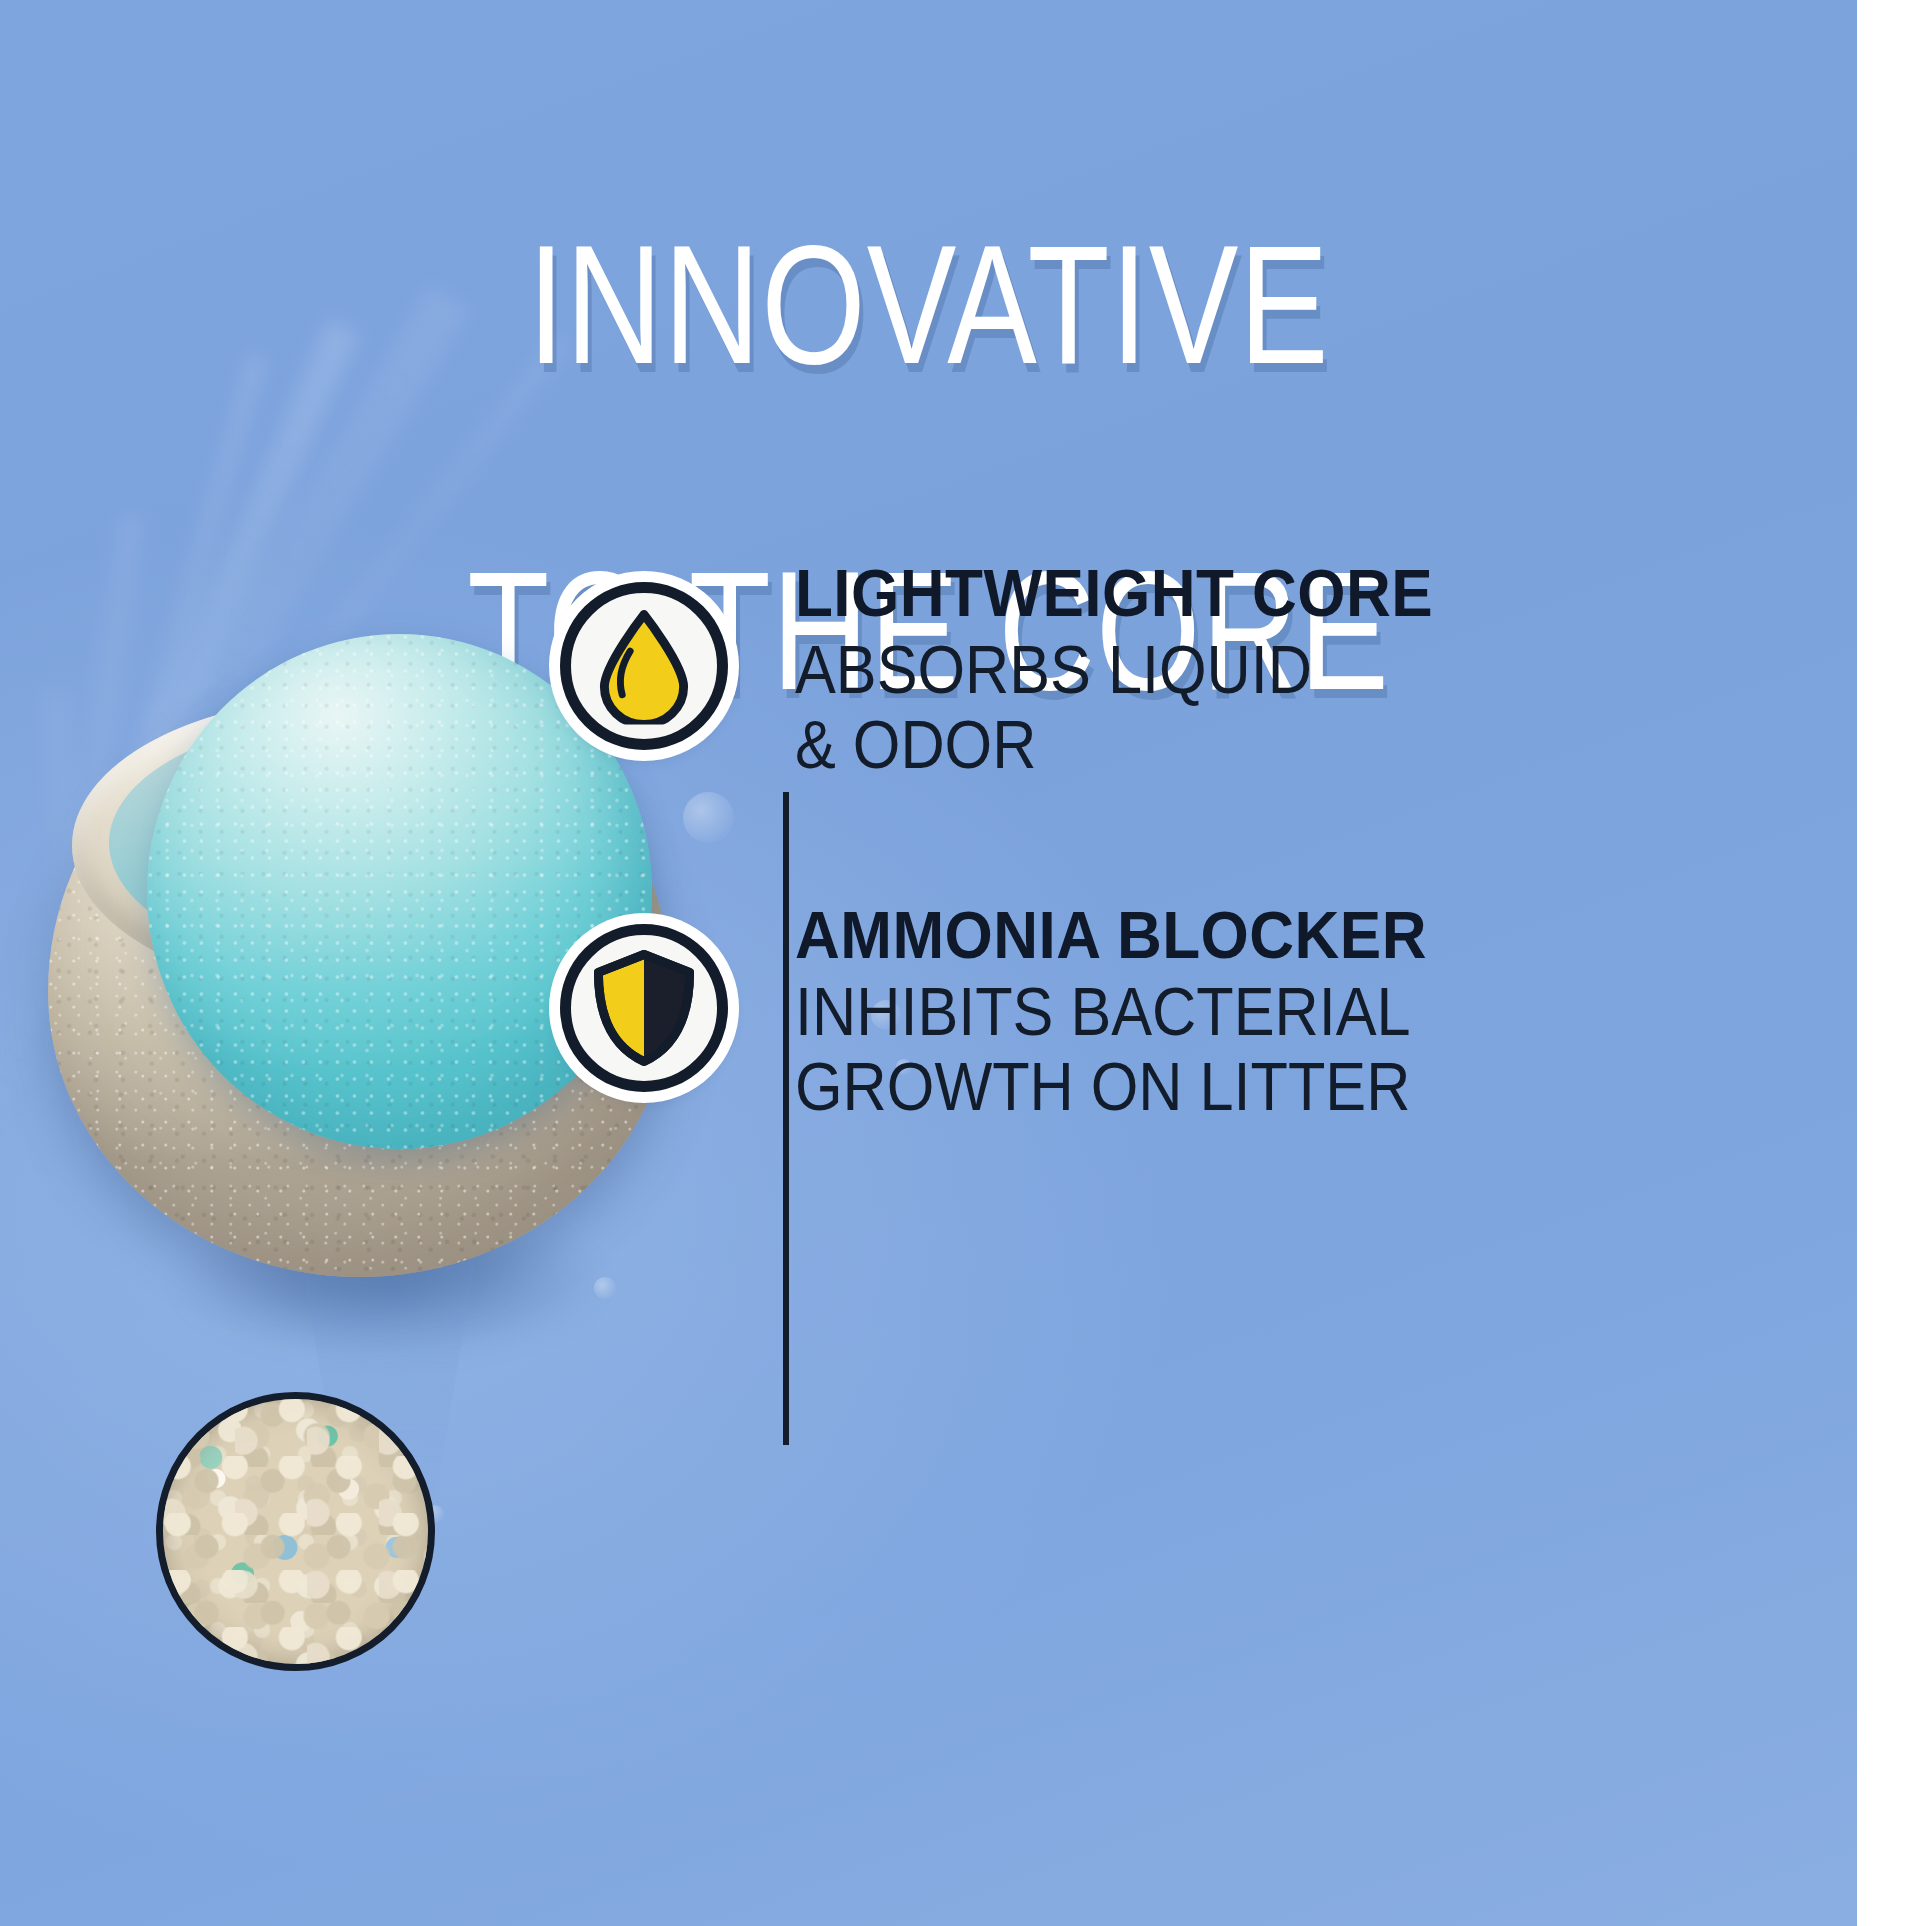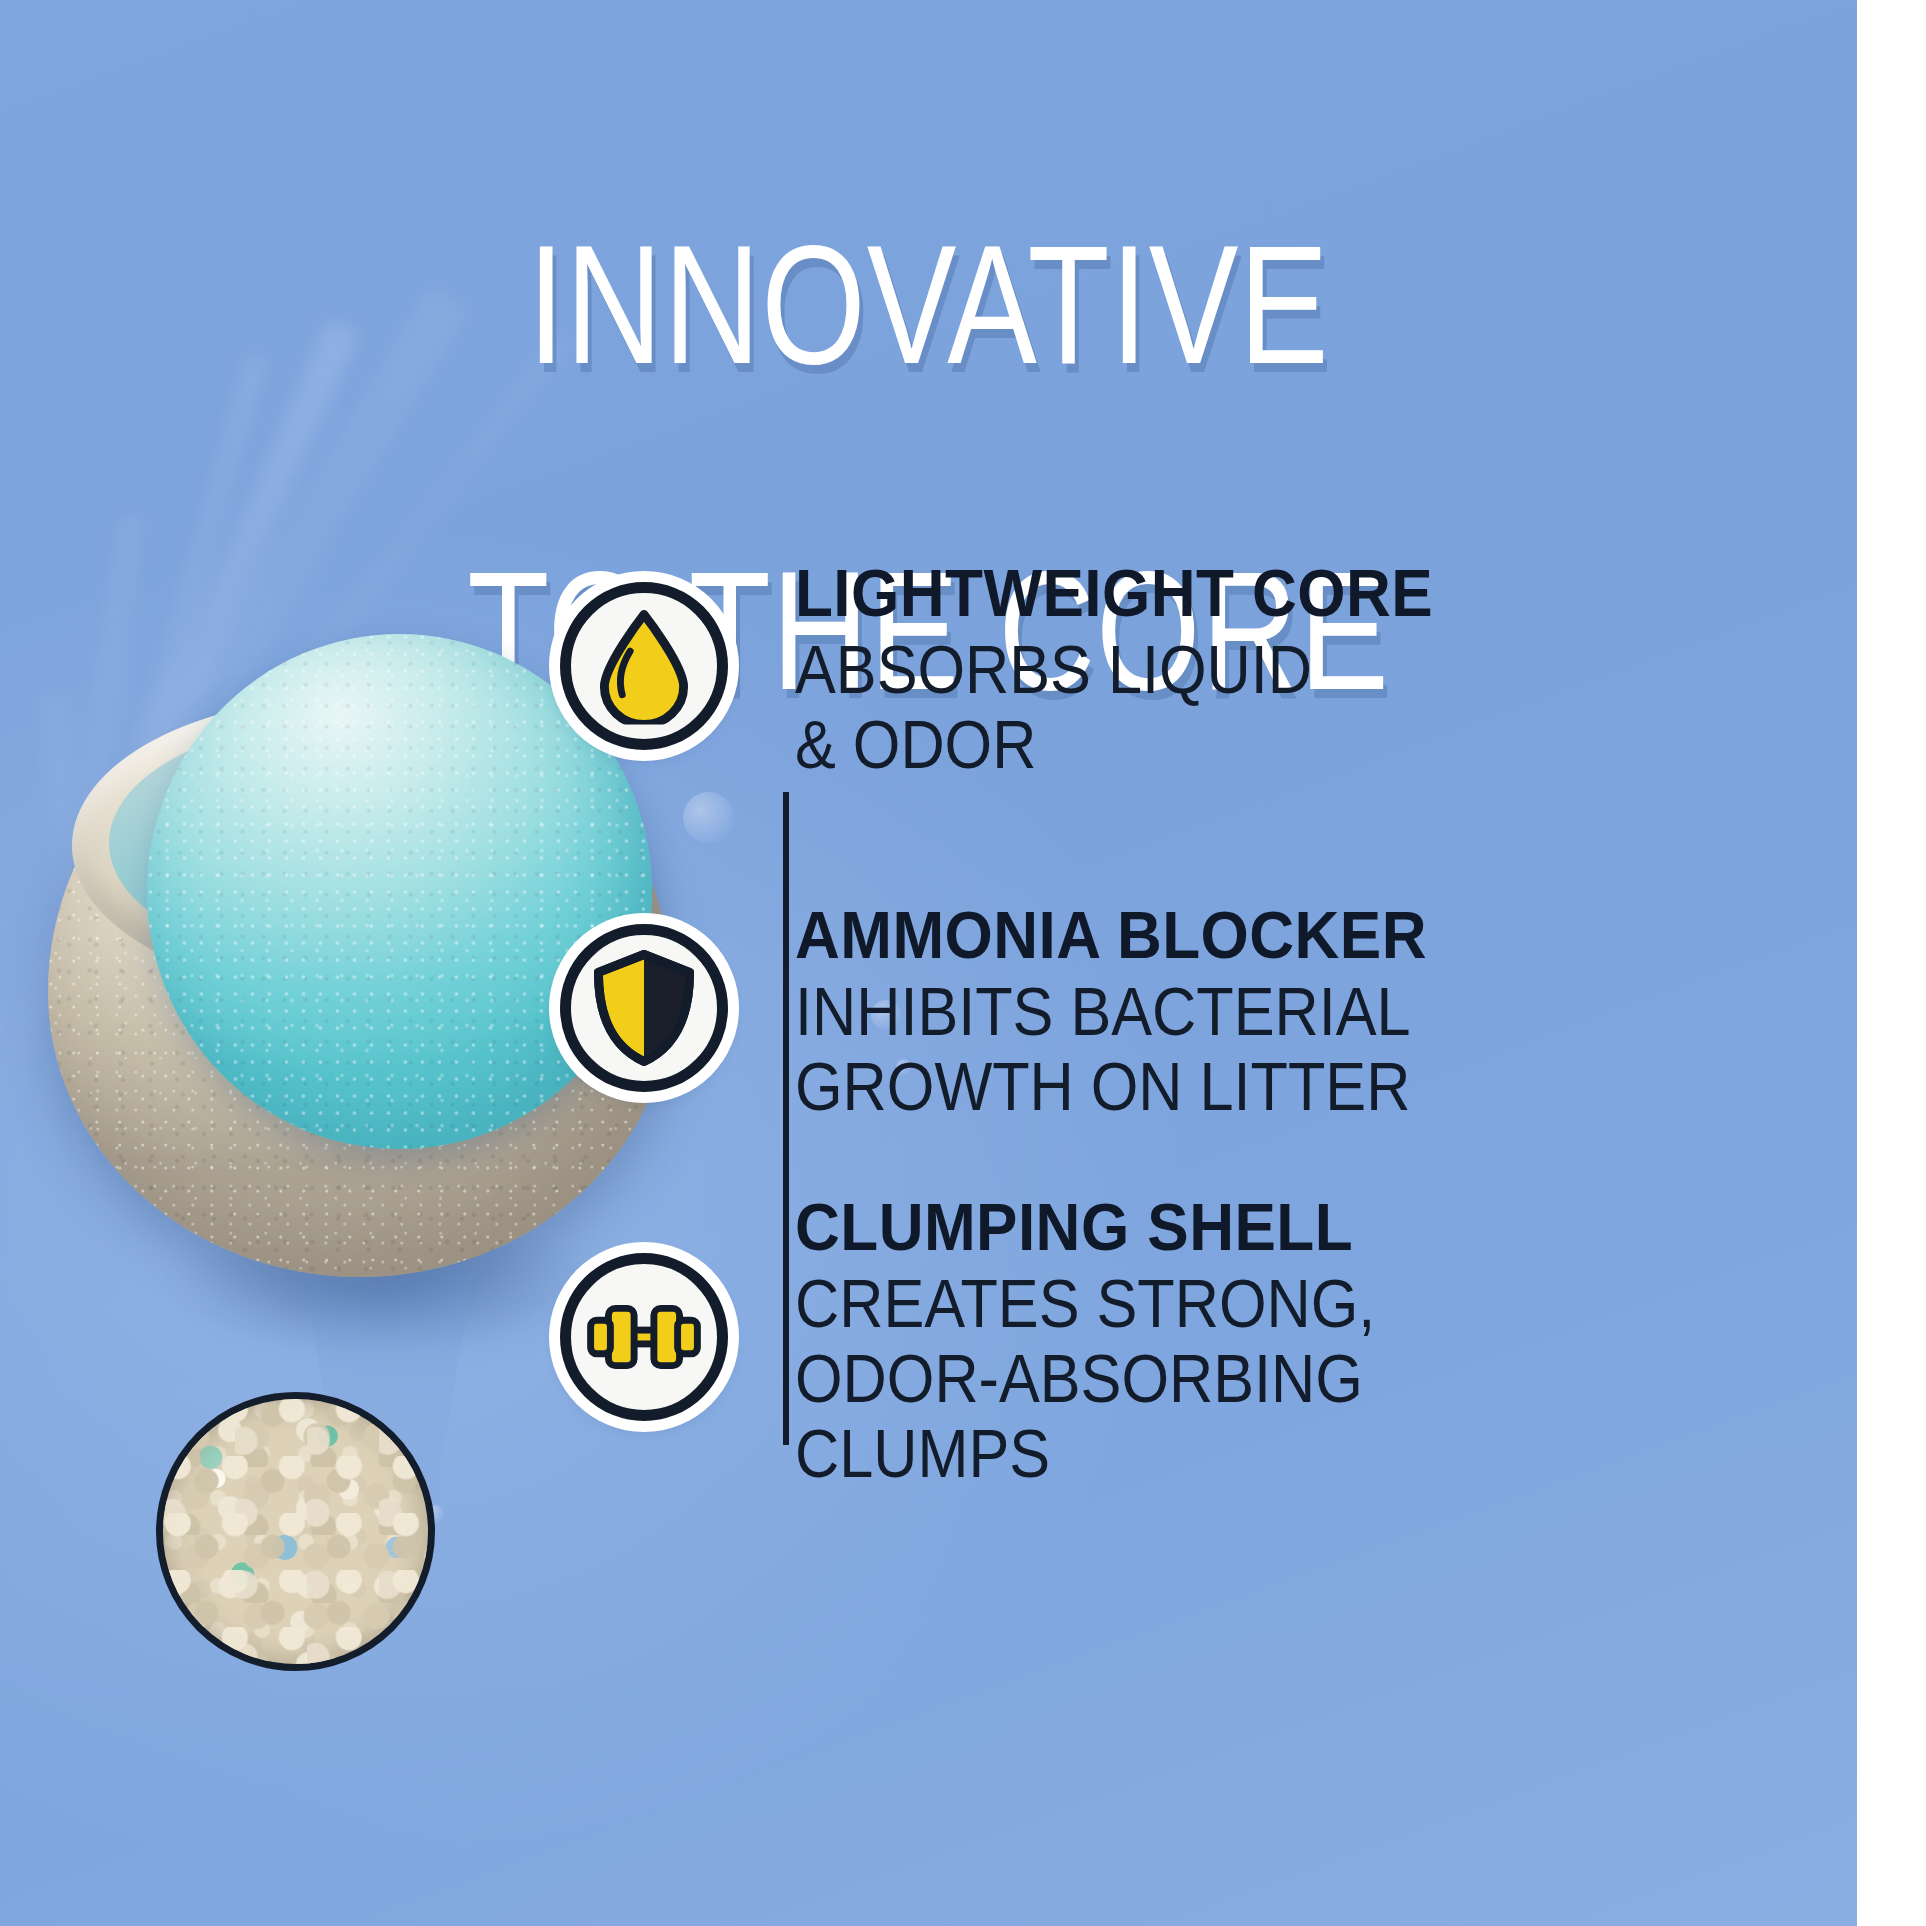--- a/index.html
+++ b/index.html
@@ -261,33 +261,15 @@
         <path d="M55 6 L101 24 C101 72 85 100 55 114 C25 100 9 72 9 24 Z" fill="none" stroke="#131C2A" stroke-width="9" stroke-linejoin="round"></path>
       </svg>
     </div>
     <div class="ftext">
       <div class="fhead">AMMONIA BLOCKER</div>
       <div class="fbody">INHIBITS BACTERIAL
 GROWTH ON LITTER</div>
     </div>
   </div>
 
-  <div class="feature f3">
-    <div class="badge">
-      <div class="badge-ring"></div>
-      <svg width="123" height="85" viewBox="0 0 124 86">
-        <rect x="50" y="36" width="24" height="14" fill="#F2CE1B" stroke="#131C2A" stroke-width="7"></rect>
-        <rect x="26" y="14" width="26" height="58" rx="7" fill="#F2CE1B" stroke="#131C2A" stroke-width="7"></rect>
-        <rect x="72" y="14" width="26" height="58" rx="7" fill="#F2CE1B" stroke="#131C2A" stroke-width="7"></rect>
-        <rect x="8" y="26" width="20" height="34" rx="6" fill="#F2CE1B" stroke="#131C2A" stroke-width="7"></rect>
-        <rect x="96" y="26" width="20" height="34" rx="6" fill="#F2CE1B" stroke="#131C2A" stroke-width="7"></rect>
-      </svg>
-    </div>
-    <div class="ftext">
-      <div class="fhead">CLUMPING SHELL</div>
-      <div class="fbody">CREATES STRONG,
-ODOR-ABSORBING
-CLUMPS</div>
-    </div>
-  </div>
 
 </div>
 
 
 </body></html>

